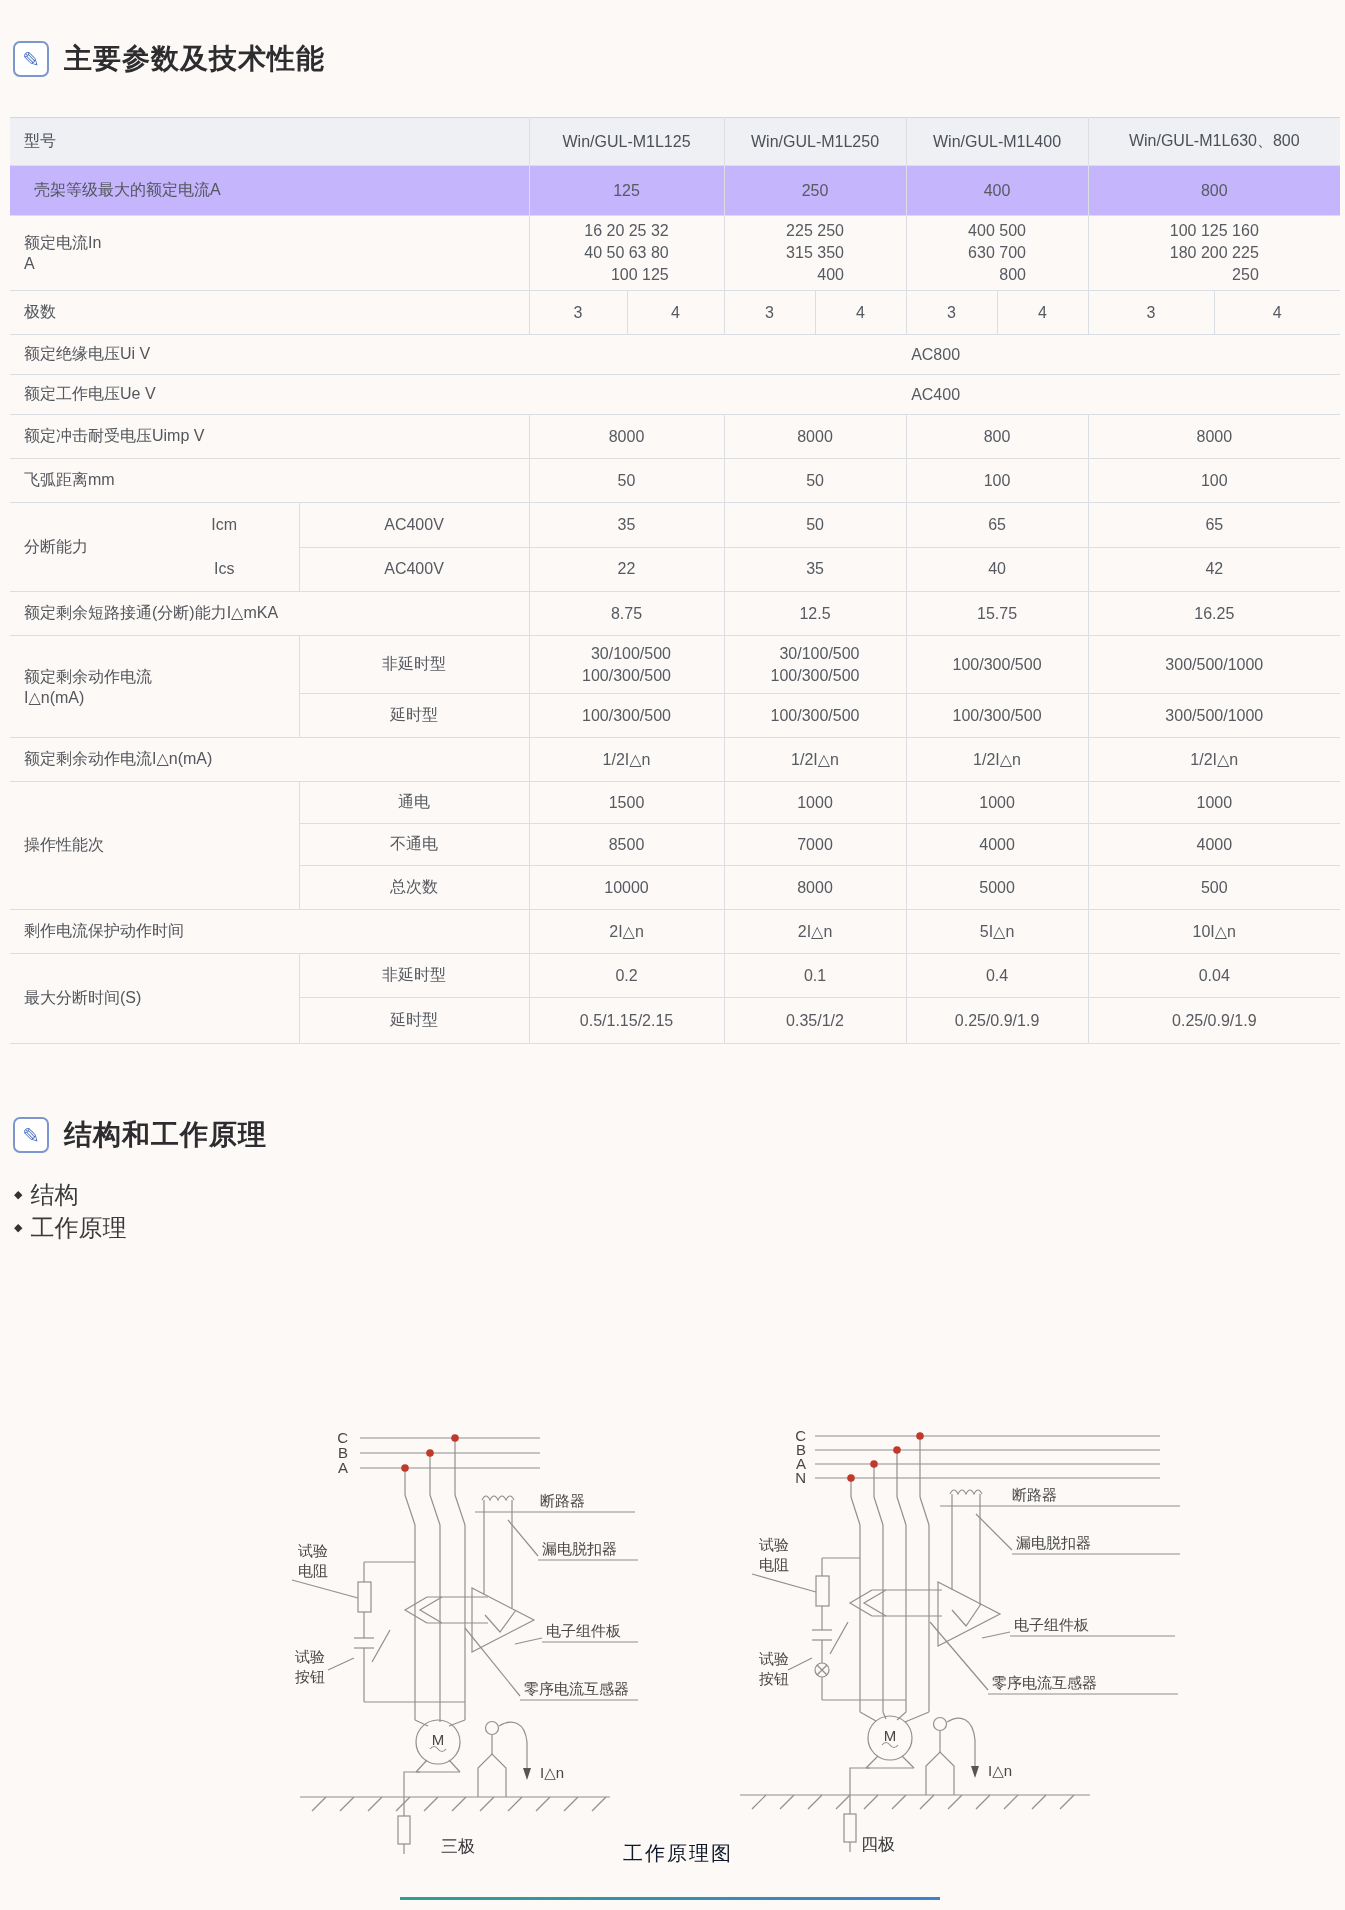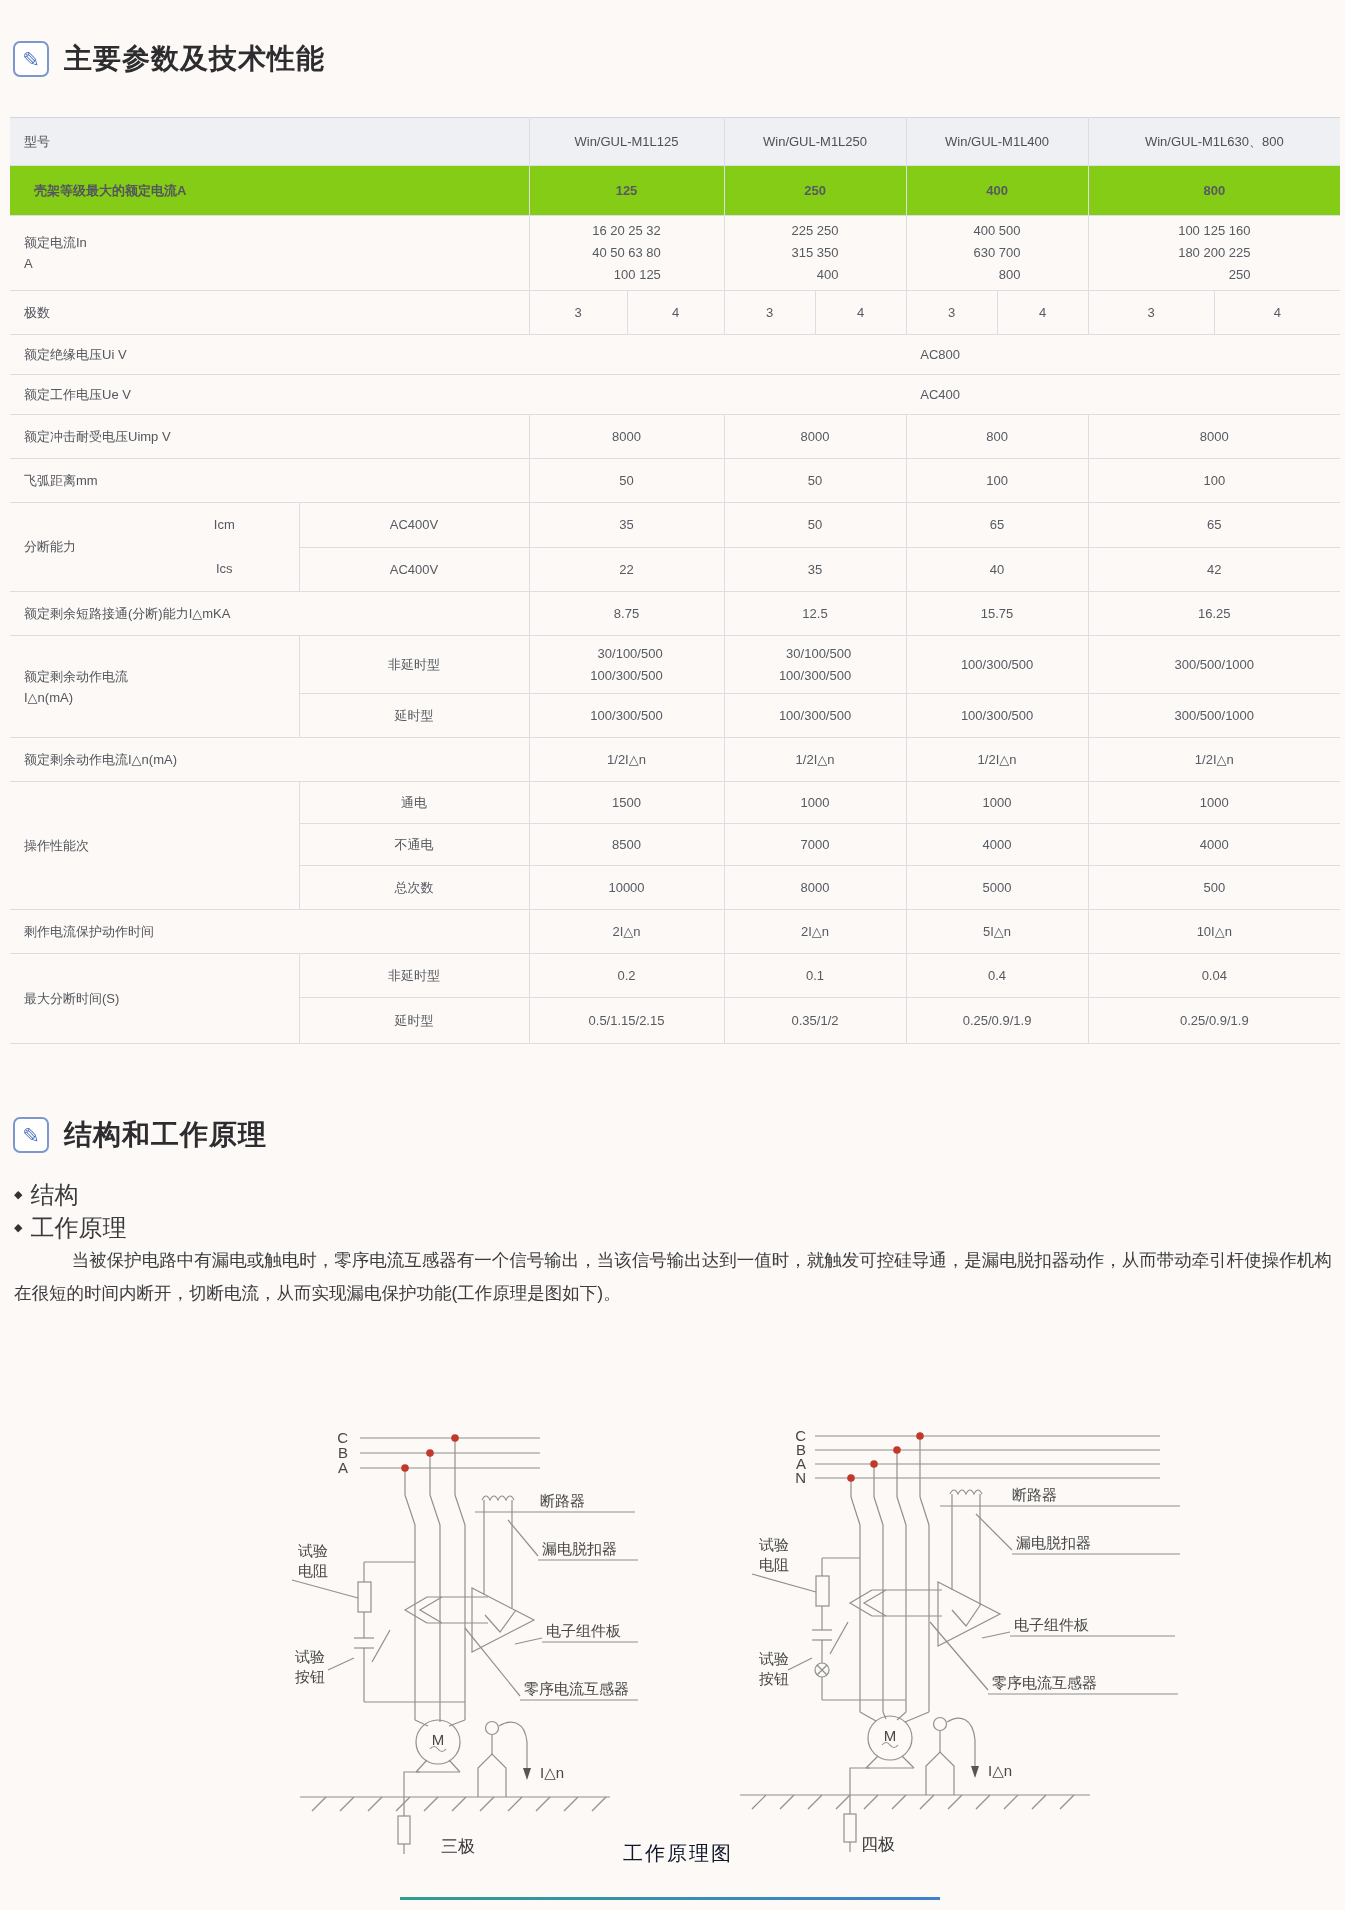--- a/index.html
+++ b/index.html
@@ -2,28 +2,28 @@
 <html><head>
 <meta charset="utf-8">
 <style>
   html,body{margin:0;padding:0;background:#fff;}
   .page{position:relative;width:1345px;height:1910px;background:#fcf9f6;font-family:"Liberation Sans","DejaVu Sans",sans-serif;overflow:hidden;}
   .sec-head{position:absolute;left:13px;display:flex;align-items:center;gap:15px;}
   .icon-box{width:36px;height:36px;border:2px solid #7b97cd;border-radius:7px;background:#fff;display:flex;align-items:center;justify-content:center;box-sizing:border-box;}
   .icon-box .glyph{color:#4f72c0;font-size:21px;line-height:1;}
   .sec-title{font-size:28px;font-weight:bold;color:#2d2d30;letter-spacing:1px;}
 
-  table.spec{position:absolute;left:10px;top:117px;width:1330px;border-collapse:collapse;table-layout:fixed;border-top:1px solid #d3d7dc;font-size:13px;color:#565a61;}
+  table.spec{position:absolute;left:10px;top:117px;width:1330px;border-collapse:collapse;table-layout:fixed;border-top:1px solid #d3d7dc;font-size:16px;color:#565a61;}
   table.spec td{border-left:1px solid #dbdfe4;border-bottom:1px solid #dbdfe4;padding:0 6px;vertical-align:middle;}
   table.spec td.nb{border-left:none;}
   .lab{text-align:left;padding-left:14px !important;color:#53565c;}
   .ind{padding-left:24px !important;}
   .c{text-align:center;}
   .rhead td{background:#eef0f3;color:#4c5058;}
-  .rblue td{background:#84cc16;font-weight:bold;}
+  .rblue td{background:#c4b5fd;}
   .pre{white-space:pre-line;line-height:21px;}
   .multi{display:inline-block;text-align:right;white-space:pre-line;line-height:22px;}
   .span8{text-align:right;padding-right:380px !important;}
   .stack{padding:0 !important;}
   .stack div{height:44px;line-height:44px;text-align:center;}
   .h40{height:40px}.h42{height:42px}.h44{height:44px}.h46{height:46px}.h48{height:48px}.h50{height:50px}.h58{height:58px}.h82{height:75px}
 
   .textblock{position:absolute;left:14px;top:1178px;width:1322px;font-size:17.5px;color:#3c3c3e;line-height:33px;}
   .bullet-line{display:flex;align-items:center;gap:8px;}
   .diamond{font-size:11px;color:#333;}
@@ -233,21 +233,20 @@
 
   <div class="textblock">
     <div class="bullet-line">
       <span class="diamond">◆</span>
       <span class="bullet-label">结构</span>
     </div>
     <div class="bullet-line">
       <span class="diamond">◆</span>
       <span class="bullet-label">工作原理</span>
     </div>
-    <p class="para">当被保护电路中有漏电或触电时，零序电流互感器有一个信号输出，当该信号输出达到一值时，就触发可控硅导通，是漏电脱扣器动作，从而带动牵引杆使操作机构在很短的时间内断开，切断电流，从而实现漏电保护功能(工作原理是图如下)。</p>
   </div>
 
   <svg class="diag" style="left:220px;top:1420px" width="420" height="440" viewBox="0 0 420 440">
     <g stroke="#909090" stroke-width="1.2" fill="none">
       <line x1="140" y1="18" x2="320" y2="18"></line>
         <line x1="140" y1="33" x2="320" y2="33"></line>
         <line x1="140" y1="48" x2="320" y2="48"></line>
       <line x1="185" y1="48" x2="185" y2="75"></line>
         <line x1="210" y1="33" x2="210" y2="75"></line>
         <line x1="235" y1="18" x2="235" y2="75"></line>

